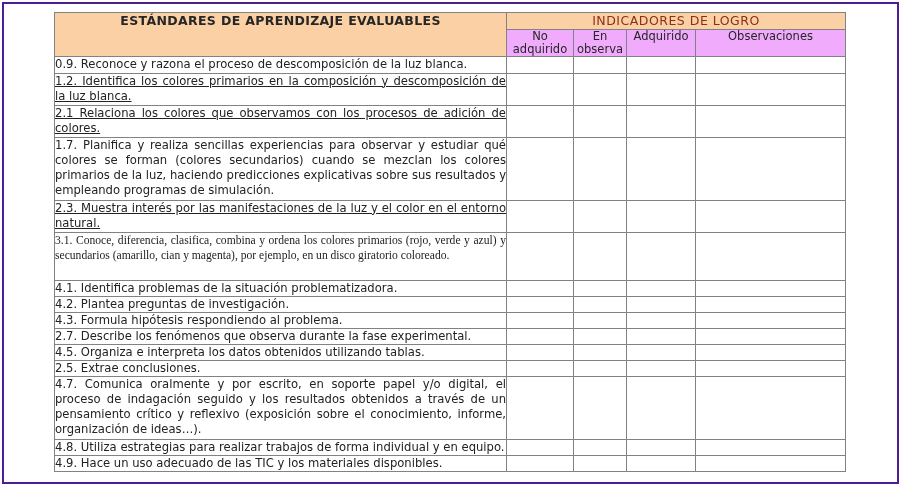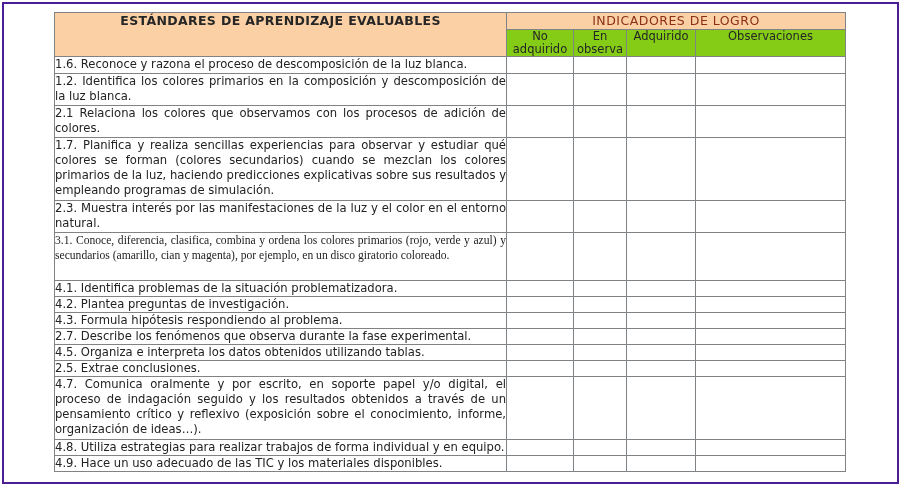--- a/index.html
+++ b/index.html
@@ -63,21 +63,21 @@
     color: #8c2f14;
     font-weight: normal;
     font-size: 12.5px;
     letter-spacing: 0.5px;
     text-align: center;
     vertical-align: middle;
     height: 17px;
     padding: 1px 2px;
   }
   .hdr-sub {
-    background: #84cc16;
+    background: #f0abfc;
     color: #262626;
     font-weight: normal;
     font-size: 11.5px;
     text-align: center;
     vertical-align: middle;
     height: 27px;
     padding: 1px 2px;
     line-height: 1.15;
   }
 
@@ -86,21 +86,21 @@
     text-align: justify;
     text-align-last: left;
     font-size: 11.6px;
     color: #222222;
     line-height: 1.30;
     padding: 2px 5px 2px 5px;
   }
   td.mark {
     background: #ffffff;
   }
-  tr.r-tall td.std   { height: 32px; }
+  tr.r-tall td.std   { height: 32px; text-decoration: underline; }
   tr.r-short td.std  { height: 16px; }
   tr.r-3l td.std     { height: 48px; font-family: Liberation Serif, serif; }
   tr.r-4l td.std     { height: 63px; }
 </style>
 </head>
 <body>
 
 <div class="page-frame">
   <div class="table-wrap">
     <table class="rubric">
@@ -118,21 +118,21 @@
         </tr>
         <tr>
           <th class="hdr-sub">No adquirido</th>
           <th class="hdr-sub">En observa</th>
           <th class="hdr-sub">Adquirido</th>
           <th class="hdr-sub">Observaciones</th>
         </tr>
       </thead>
       <tbody id="rubric-body">
           <tr class="r-short">
-            <td class="std">1.6. Reconoce y razona el proceso de descomposición de la luz blanca.</td>
+            <td class="std">0.9. Reconoce y razona el proceso de descomposición de la luz blanca.</td>
             <td class="mark"></td>
             <td class="mark"></td>
             <td class="mark"></td>
             <td class="mark"></td>
           </tr>
           <tr class="r-tall">
             <td class="std">1.2. Identifica los colores primarios en la composición y descomposición de la luz blanca.</td>
             <td class="mark"></td>
             <td class="mark"></td>
             <td class="mark"></td>

